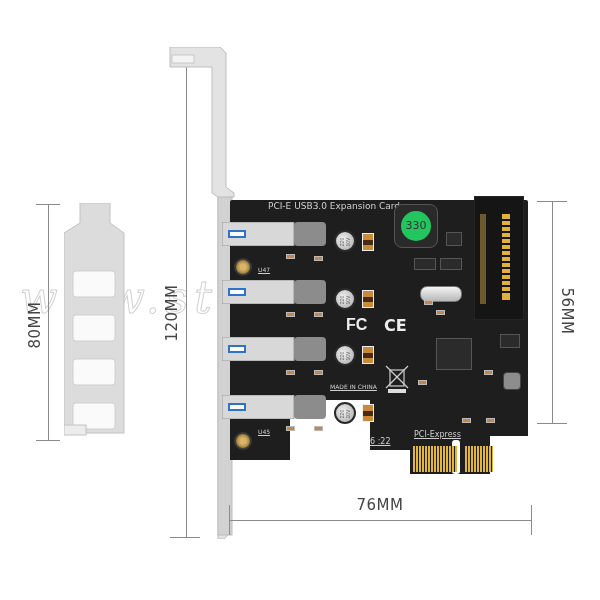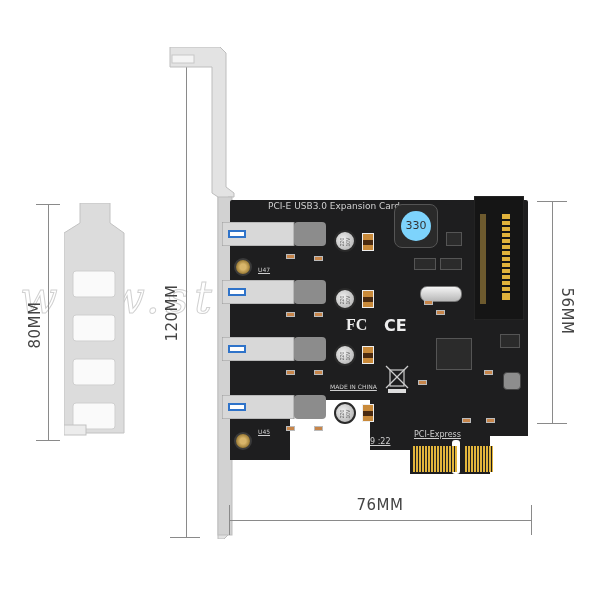--- a/index.html
+++ b/index.html
@@ -127,21 +127,21 @@
 <div class="fuse" style="left:362px; top:404px;">
     <i></i>
   </div>
 
 <div class="screw" style="left:234px; top:258px;"></div>
 <div class="silk" style="left:258px; top:266px;">U47</div>
 <div class="screw" style="left:234px; top:432px;"></div>
 <div class="silk" style="left:258px; top:428px;">U45</div>
 
 <div class="abs" style="left:394px; top:204px; width:42px; height:42px; background:#2a2a2a; border-radius:8px; border:1px solid #555;">
-  <div style="position:absolute; left:6px; top:6px; width:30px; height:30px; border-radius:50%; background:#7dd3fc; color:#333; font-size:11px; text-align:center; line-height:30px; font-family:'DejaVu Sans',sans-serif;">330</div>
+  <div style="position:absolute; left:6px; top:6px; width:30px; height:30px; border-radius:50%; background:#22c55e; color:#333; font-size:11px; text-align:center; line-height:30px; font-family:'DejaVu Sans',sans-serif;">330</div>
 </div>
 
 <div class="abs" style="left:420px; top:286px; width:40px; height:14px; border-radius:7px; background:linear-gradient(#f4f4f4,#b8b8b8); border:1px solid #777;"></div>
 
 <div class="chip" style="left:446px; top:232px; width:16px; height:14px;"></div>
 <div class="chip" style="left:414px; top:258px; width:22px; height:12px;"></div>
 <div class="chip" style="left:440px; top:258px; width:22px; height:12px;"></div>
 <div class="chip" style="left:436px; top:338px; width:36px; height:32px;"></div>
 <div class="chip" style="left:500px; top:334px; width:20px; height:14px;"></div>
 <div class="abs" style="left:503px; top:372px; width:16px; height:16px; border-radius:4px; background:#8d8d8d; border:1px solid #444;"></div>
@@ -175,33 +175,33 @@
       <line x1="28" y1="66" x2="36" y2="66"></line>
       <line x1="28" y1="72" x2="36" y2="72"></line>
     <line x1="28" y1="78" x2="36" y2="78"></line>
       <line x1="28" y1="84" x2="36" y2="84"></line>
       <line x1="28" y1="90" x2="36" y2="90"></line>
     <line x1="28" y1="96" x2="36" y2="96"></line>
   </g>
   <rect x="6" y="18" width="6" height="90" fill="#6d5a2e"></rect>
 </svg>
 
-<div class="abs" style="left:346px; top:316px; color:#eee; font-size:16px; font-weight:bold; font-family:Liberation Serif, serif;">FC</div>
+<div class="abs" style="left:346px; top:316px; color:#eee; font-size:16px; font-weight:bold; font-family:Liberation Sans, sans-serif;">FC</div>
 <div class="abs" style="left:384px; top:316px; color:#eee; font-size:16px; font-weight:bold; font-family:'DejaVu Sans',sans-serif;">CE</div>
 
 <svg class="abs" style="left:384px; top:364px;" width="26" height="30" viewBox="0 0 26 30">
   <rect x="6" y="6" width="14" height="16" fill="none" stroke="#ccc" stroke-width="1.2"></rect>
   <line x1="2" y1="2" x2="24" y2="24" stroke="#ccc" stroke-width="1.2"></line>
   <line x1="24" y1="2" x2="2" y2="24" stroke="#ccc" stroke-width="1.2"></line>
   <rect x="4" y="25" width="18" height="4" fill="#ddd"></rect>
 </svg>
 
 <div class="silk" style="left:330px; top:383px;">MADE IN CHINA</div>
 <div class="silk" style="left:414px; top:430px; font-size:8px;">PCI-Express</div>
-<div class="silk" style="left:370px; top:437px; font-size:8px;">9 :22</div>
+<div class="silk" style="left:370px; top:437px; font-size:8px;">6 :22</div>
 
 <div class="dim-line" style="left:552px; top:201px; width:1px; height:222px;"></div>
 <div class="dim-line" style="left:537px; top:201px; width:30px; height:1px;"></div>
 <div class="dim-line" style="left:537px; top:423px; width:30px; height:1px;"></div>
 <div class="dim-label vert-cw" style="left:542px; top:302px; width:50px; text-align:center;">56MM</div>
 
 <div class="dim-line" style="left:229px; top:520px; width:302px; height:1px;"></div>
 <div class="dim-line" style="left:229px; top:505px; width:1px; height:30px;"></div>
 <div class="dim-line" style="left:531px; top:505px; width:1px; height:30px;"></div>
 <div class="dim-label" style="left:350px; top:496px; width:60px; text-align:center;">76MM</div>

